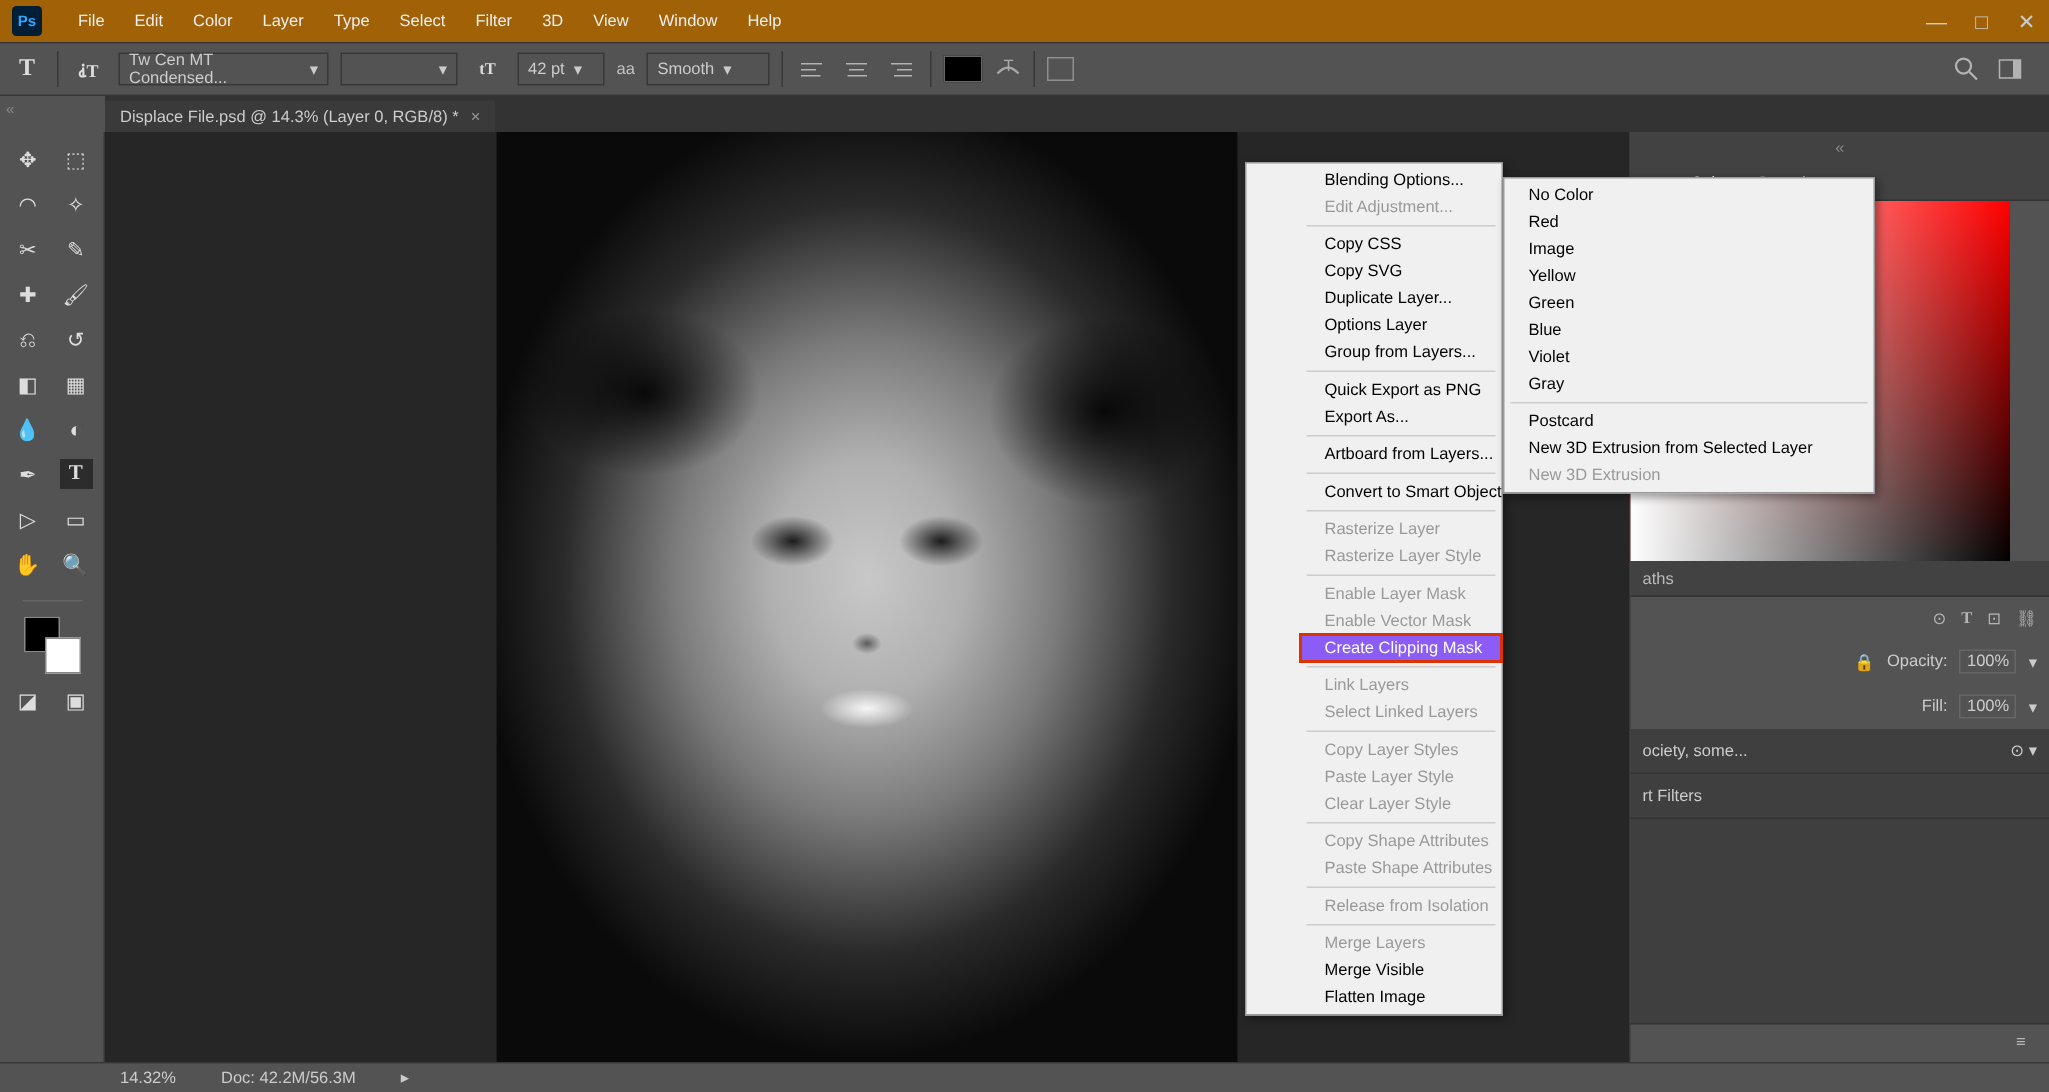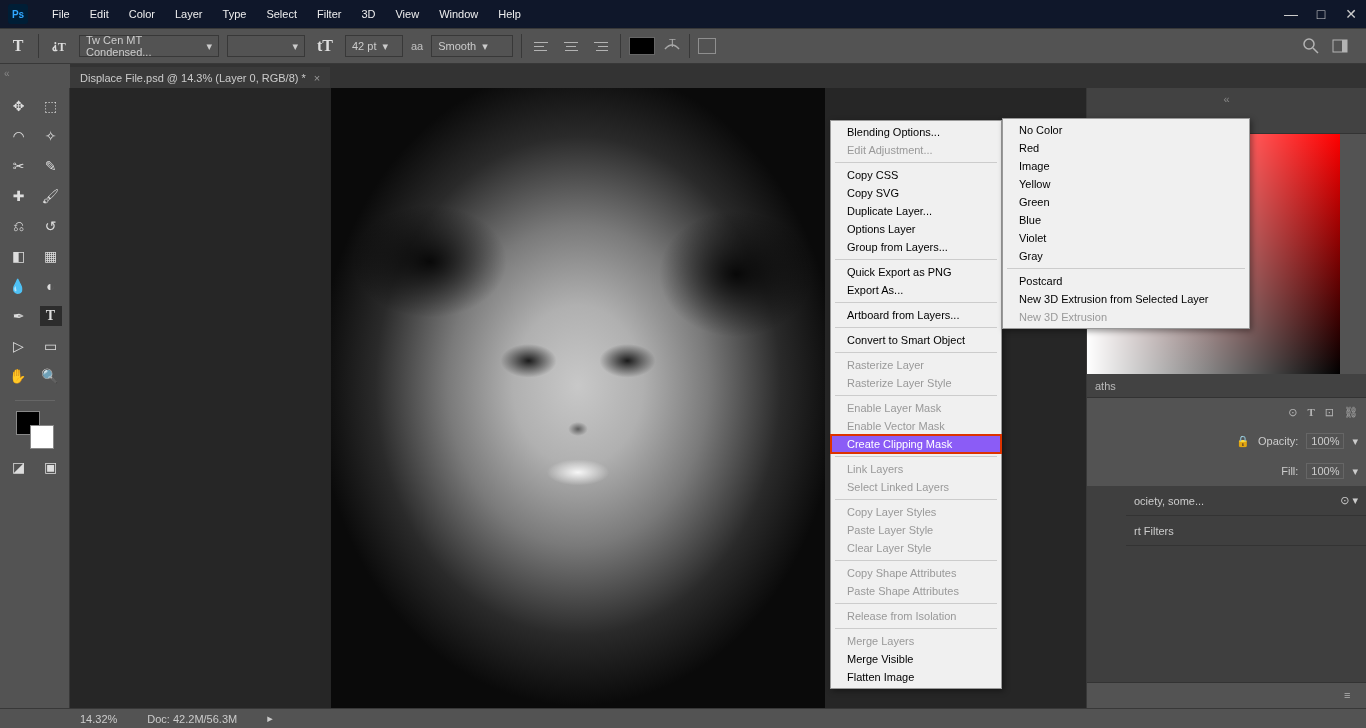--- a/index.html
+++ b/index.html
@@ -1,17 +1,17 @@
 <!DOCTYPE html>
 <html><head>
 <meta charset="utf-8">
 <style>
   * { margin:0; padding:0; box-sizing:border-box; font-family:"Segoe UI",Tahoma,sans-serif; font-size:11px; }
   body { background:#535353; color:#ddd; width:1366px; height:728px; overflow:hidden; position:relative; }
-  .menubar { height:28px; background:#0f172a; display:flex; align-items:center; padding-left:8px; }
+  .menubar { height:28px; background:#a16207; display:flex; align-items:center; padding-left:8px; }
   .ps-logo { width:20px; height:20px; background:#001e36; border-radius:3px; display:flex; align-items:center; justify-content:center; color:#31a8ff; font-weight:bold; font-size:10px; margin-right:14px; }
   .menubar .mi { padding:6px 10px; cursor:default; color:#eee; }
   .winctrls { margin-left:auto; display:flex; }
   .winctrls div { width:30px; height:28px; display:flex; align-items:center; justify-content:center; color:#ccc; font-size:14px; }
   .optbar { height:36px; background:#535353; border-top:1px solid #383838; border-bottom:1px solid #383838; display:flex; align-items:center; padding:0 6px; gap:8px; }
   .optbar .ticon { width:24px; height:24px; display:flex; align-items:center; justify-content:center; font-family:Georgia,serif; font-size:16px; color:#ddd; font-weight:bold; }
   .optbar .sep { width:1px; height:24px; background:#383838; }
   .dd { height:22px; border:1px solid #383838; background:#535353; display:flex; align-items:center; padding:0 6px; color:#ccc; position:relative; }
   .dd .caret { margin-left:6px; }
   .swatch-bk { width:26px; height:18px; background:#000; border:1px solid #666; }
@@ -45,32 +45,32 @@
      radial-gradient(ellipse 110px 90px at 82% 30%, rgba(0,0,0,.88) 0%, transparent 70%);
   }
   .rpanel { width:280px; background:#535353; border-left:1px solid #383838; display:flex; flex-direction:column; }
   .rpanel .ptab { height:24px; display:flex; align-items:center; padding-left:40px; gap:18px; background:#424242; border-bottom:1px solid #333; }
   .rpanel .ptab span { color:#bbb; }
   .rpanel .ptab span.act { color:#fff; }
   .colorpick { height:240px; position:relative; background:linear-gradient(to right,#fff,rgba(255,255,255,0)),linear-gradient(to top,#000,rgba(0,0,0,0)),#f00; }
   .tabs2 { height:24px; display:flex; align-items:center; padding-left:8px; background:#424242; border-bottom:1px solid #333; color:#bbb; }
   .proprow { height:30px; display:flex; align-items:center; justify-content:flex-end; padding:0 8px; gap:8px; font-size:10px; color:#ccc; }
   .proprow .val { border:1px solid #666; padding:1px 4px; }
-  .layerlist { flex:1; background:#3f3f3f;padding-left:39px; }
+  .layerlist { flex:1; background:#3f3f3f; }
   .layerrow { height:30px; display:flex; align-items:center; padding:0 8px; color:#ccc; gap:6px; border-bottom:1px solid #333; font-size:10px; overflow:hidden; white-space:nowrap; }
   .iconstrip { height:26px; display:flex; align-items:center; justify-content:flex-end; gap:10px; padding:0 8px; border-top:1px solid #333; }
   .iconstrip div { width:14px; height:14px; opacity:.7; }
   .status { position:absolute; bottom:0; left:0; right:0; height:20px; background:#535353; border-top:1px solid #383838; display:flex; align-items:center; padding-left:80px; gap:30px; color:#ccc; font-size:10px; }
   
   .ctx { position:absolute; background:#f0f0f0; border:1px solid #999; box-shadow:2px 2px 6px rgba(0,0,0,.4); color:#000; font-size:12px; padding:2px 0; }
   .ctx .item { padding:3px 16px; white-space:nowrap; }
   .ctx .item.disabled { color:#999; }
   .ctx .item.hilite { background:#8b5cf6; color:#fff; outline:2px solid #d30; outline-offset:-1px; }
   .ctx hr { border:none; border-top:1px solid #ccc; margin:3px 4px; }
-  .ctx1 { top:120px; left:830px; width:172px; }
+  .ctx1 { top:108px; left:830px; width:172px;padding-left:36px; }
   .ctx2 { top:118px; left:1002px; width:248px; }
   svg { display:block; }
 </style>
 </head>
 <body>
 
 <div class="menubar">
   <div class="ps-logo">Ps</div>
   <div id="menus" style="display: flex; align-items: flex-end;">
       <div class="mi">File</div>
@@ -96,21 +96,21 @@
   <div class="ticon">T</div>
   <div class="sep"></div>
   <div class="ticon" style="font-size:12px">⸘T</div>
   <div class="dd" style="width:140px">
     <span>Tw Cen MT Condensed...</span>
       <span class="caret">▾</span>
   </div>
   <div class="dd" style="width:78px">
       <span class="caret" style="margin-left:auto">▾</span>
     </div>
-  <div class="ticon" style="font-size:16px">tT</div>
+  <div class="ticon" style="font-size:11px">tT</div>
   <div class="dd" style="width:58px">
     <span>42 pt</span>
       <span class="caret">▾</span>
   </div>
   <span style="opacity:.8">aa</span>
   <div class="dd" style="width:82px">
     <span>Smooth</span>
       <span class="caret">▾</span>
   </div>
   <div class="sep"></div>

